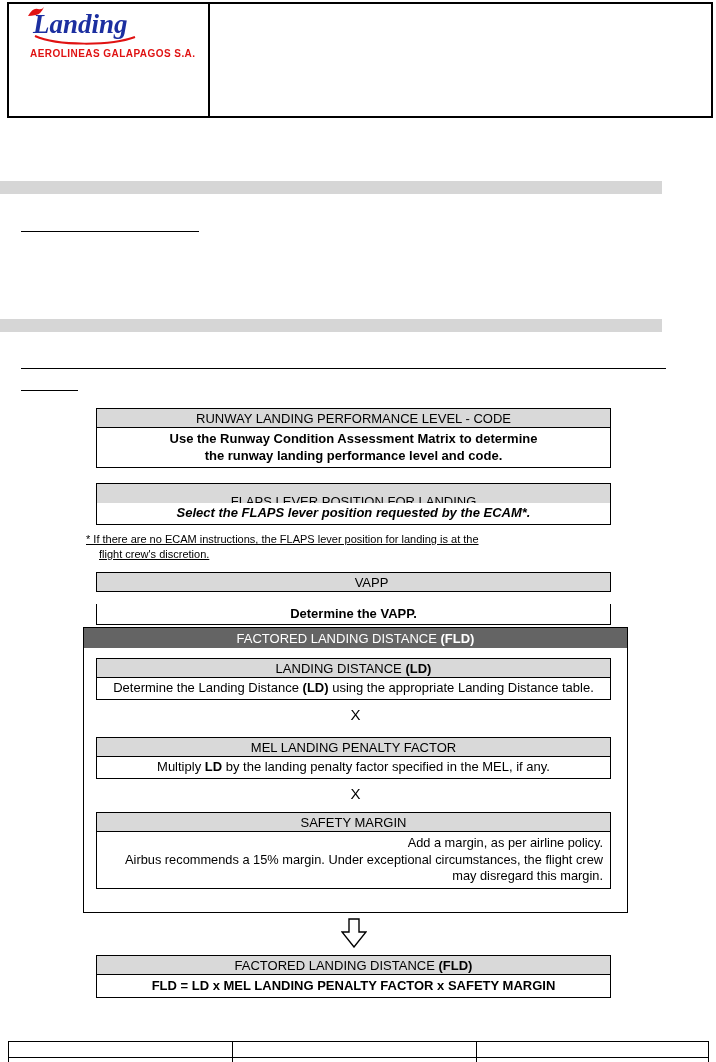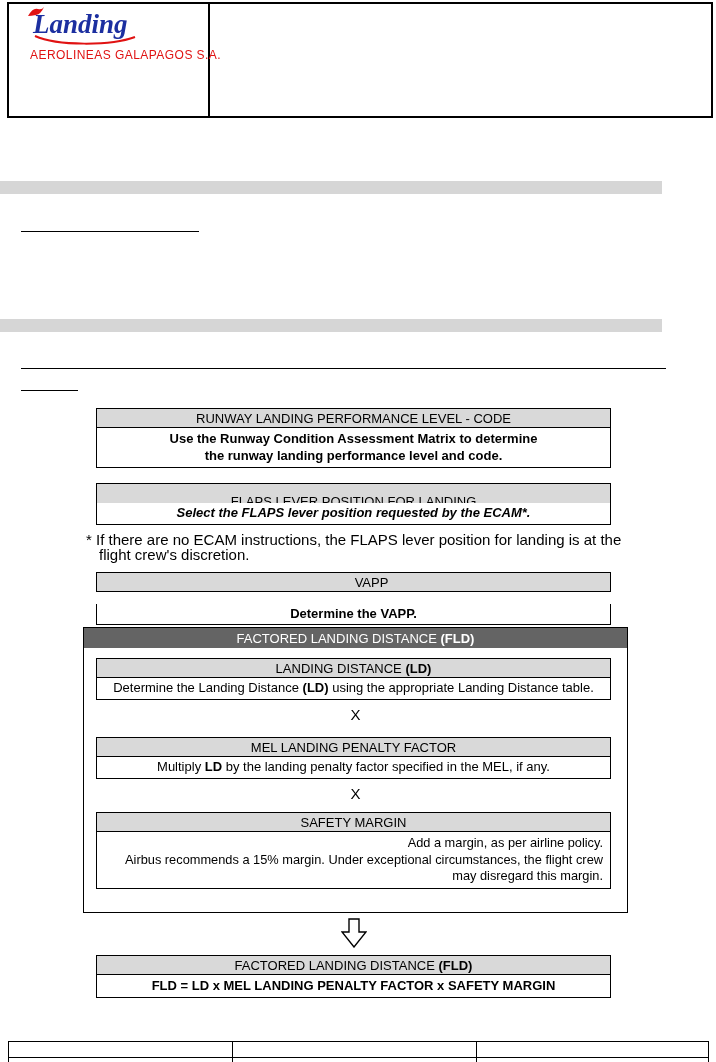--- a/index.html
+++ b/index.html
@@ -12,34 +12,34 @@
 
   
   .doc-header{border:2px solid #000;display:flex;background:#fff;}
   .doc-header-left{width:199px;border-right:2px solid #000;position:relative;}
   .doc-header-right{flex:1;}
   .logo{position:absolute;left:24px;top:7px;height:36px;}
   .logo-text{font-family:"Liberation Serif","DejaVu Serif",serif;font-style:italic;font-weight:bold;
              font-size:27px;color:#1c2fa0;line-height:1;position:relative;z-index:2;}
   .logo-bird{position:absolute;left:-6px;top:-6px;z-index:3;}
   .logo-swoosh{position:absolute;left:0px;top:22px;z-index:1;}
-  .logo-sub{position:absolute;left:21px;top:44px;font-size:12px;font-weight:normal;color:#e01212;
+  .logo-sub{position:absolute;left:21px;top:44px;font-size:10px;font-weight:bold;color:#e01212;
             letter-spacing:0.45px;white-space:nowrap;}
 
   
   .gray-bar{height:13px;background:#d6d6d6;}
   .rule{height:1px;background:#000;}
 
   
   .bx-h{background:#d9d9d9;border:1px solid #000;display:flex;align-items:center;justify-content:center;
         font-size:13px;box-sizing:border-box;}
   .bx-b{background:#fff;border:1px solid #000;border-top:none;display:flex;flex-direction:column;
         align-items:center;justify-content:center;font-size:13px;text-align:center;line-height:1.3;
         box-sizing:border-box;}
-  .note{font-size:15px;line-height:15px;}
+  .note{font-size:11px;line-height:15px;text-decoration:underline;}
   .indent{padding-left:13px;}
   .fld-group{border:1px solid #000;background:#fff;box-sizing:border-box;}
   .fld-group-header{height:20px;background:#646464;color:#fff;display:flex;align-items:center;
                     justify-content:center;font-size:13px;}
   .safety-body{align-items:flex-end;text-align:left;padding:4px 7px;line-height:1.32;font-size:12.8px;}
   .mult{text-align:center;font-size:15px;}
 
   
   .footer-h{height:1px;background:#000;}
   .footer-v{width:1px;height:21px;background:#000;}

